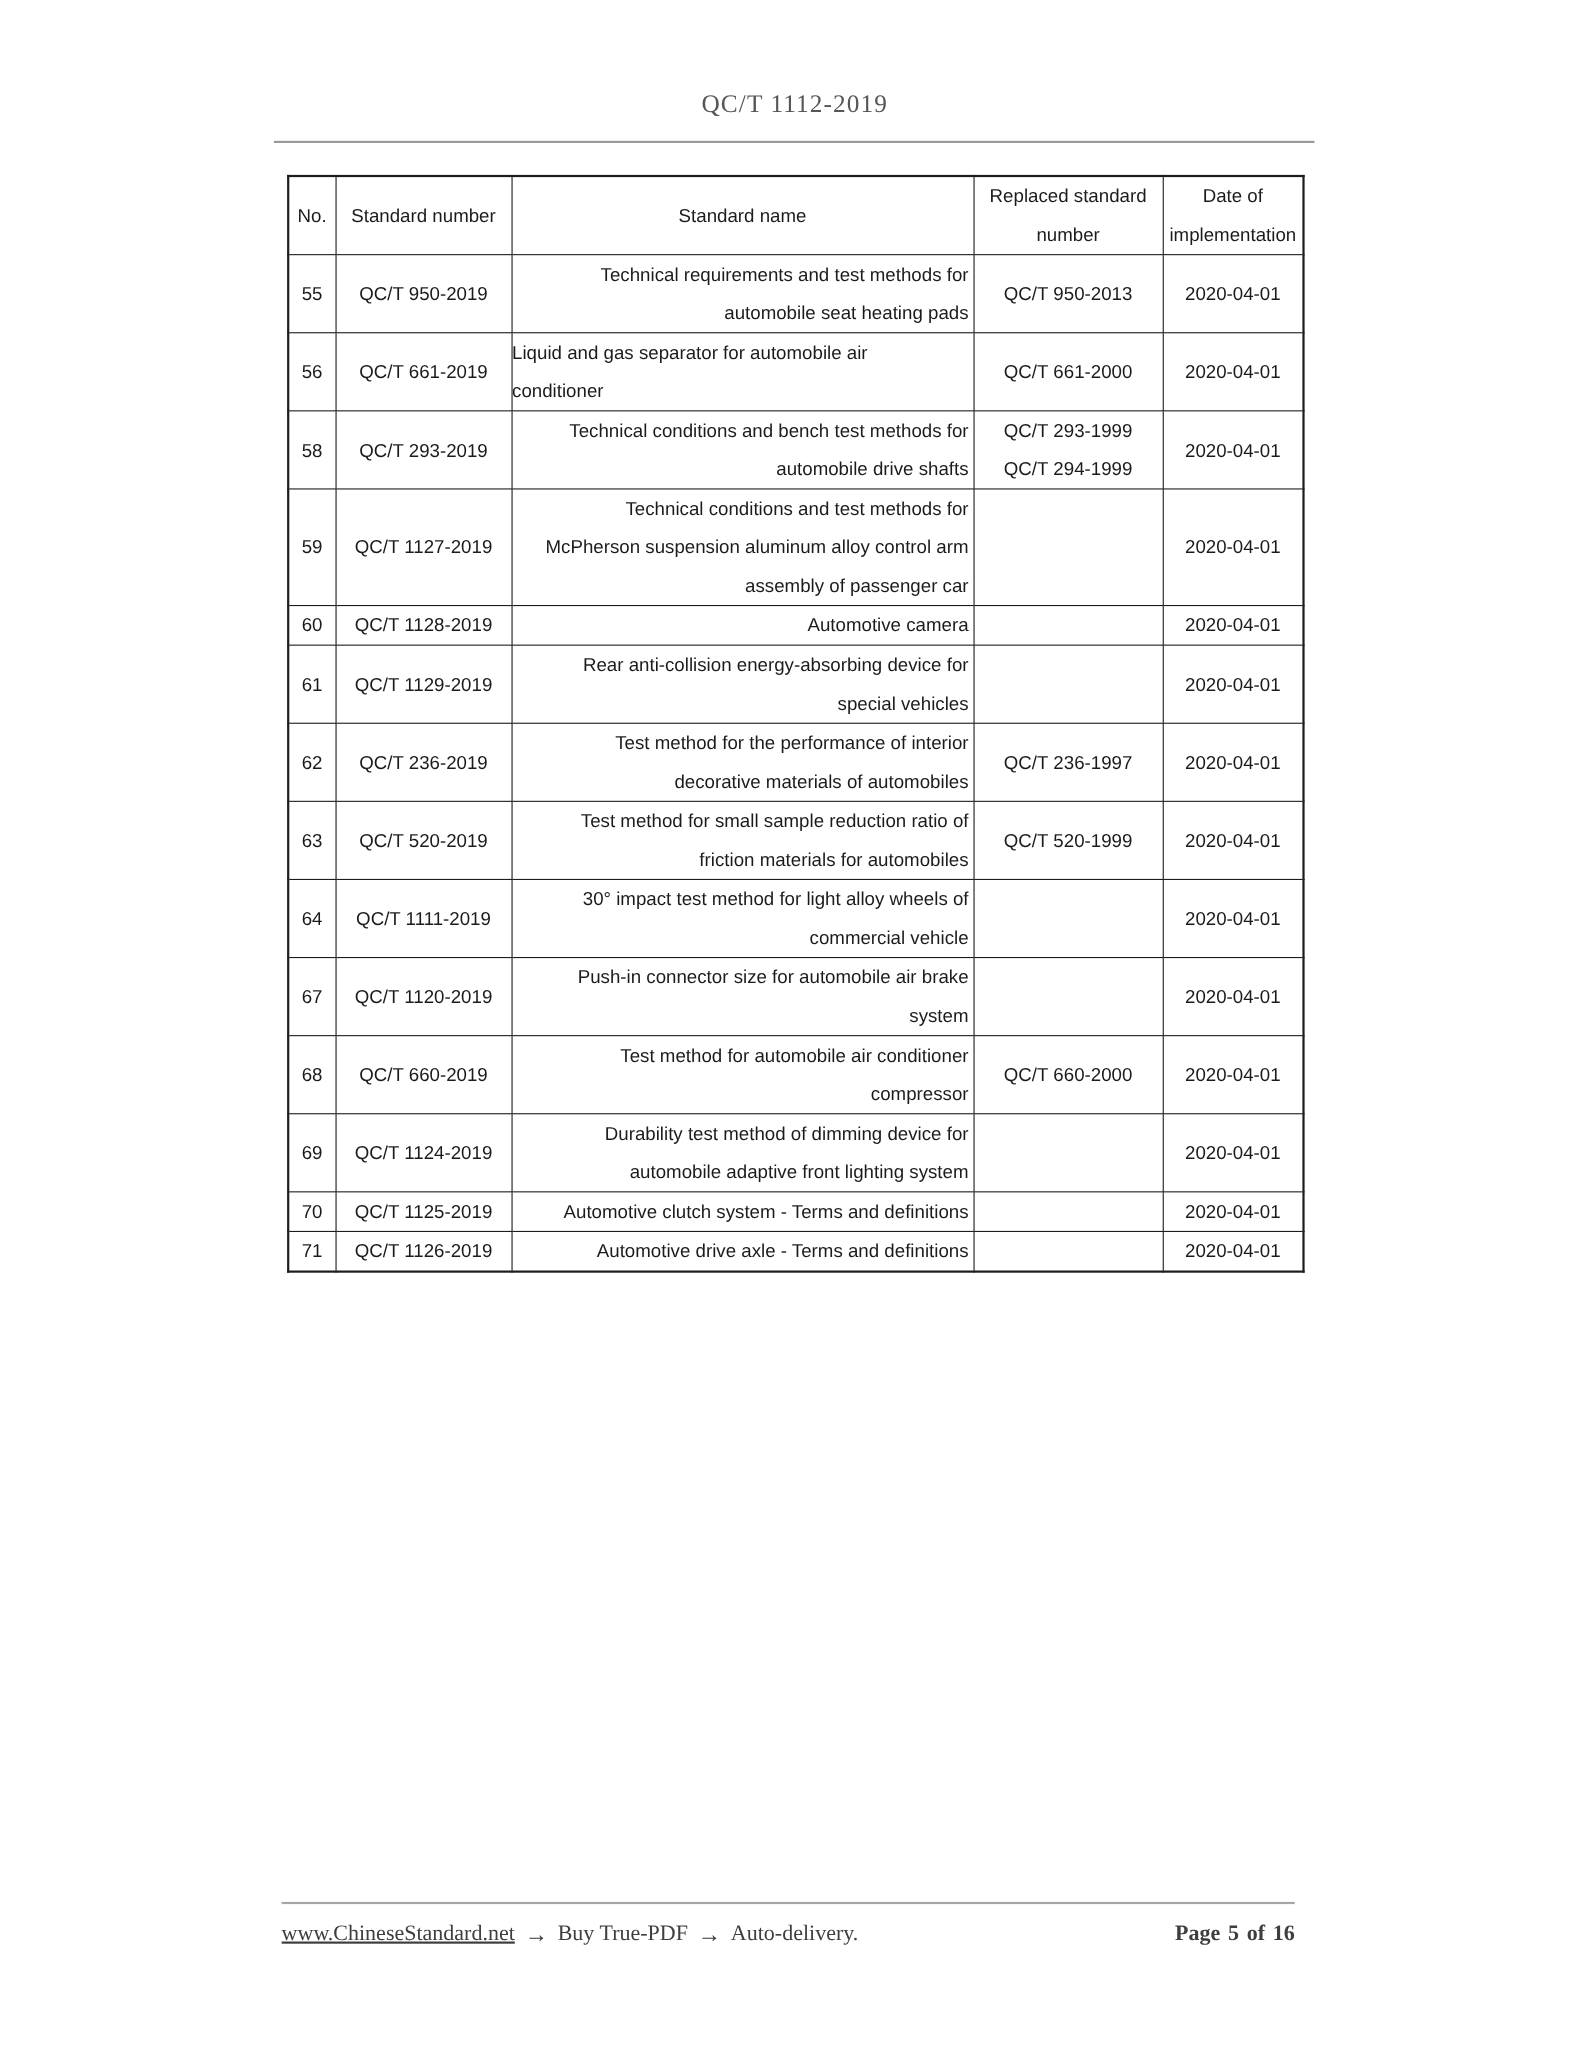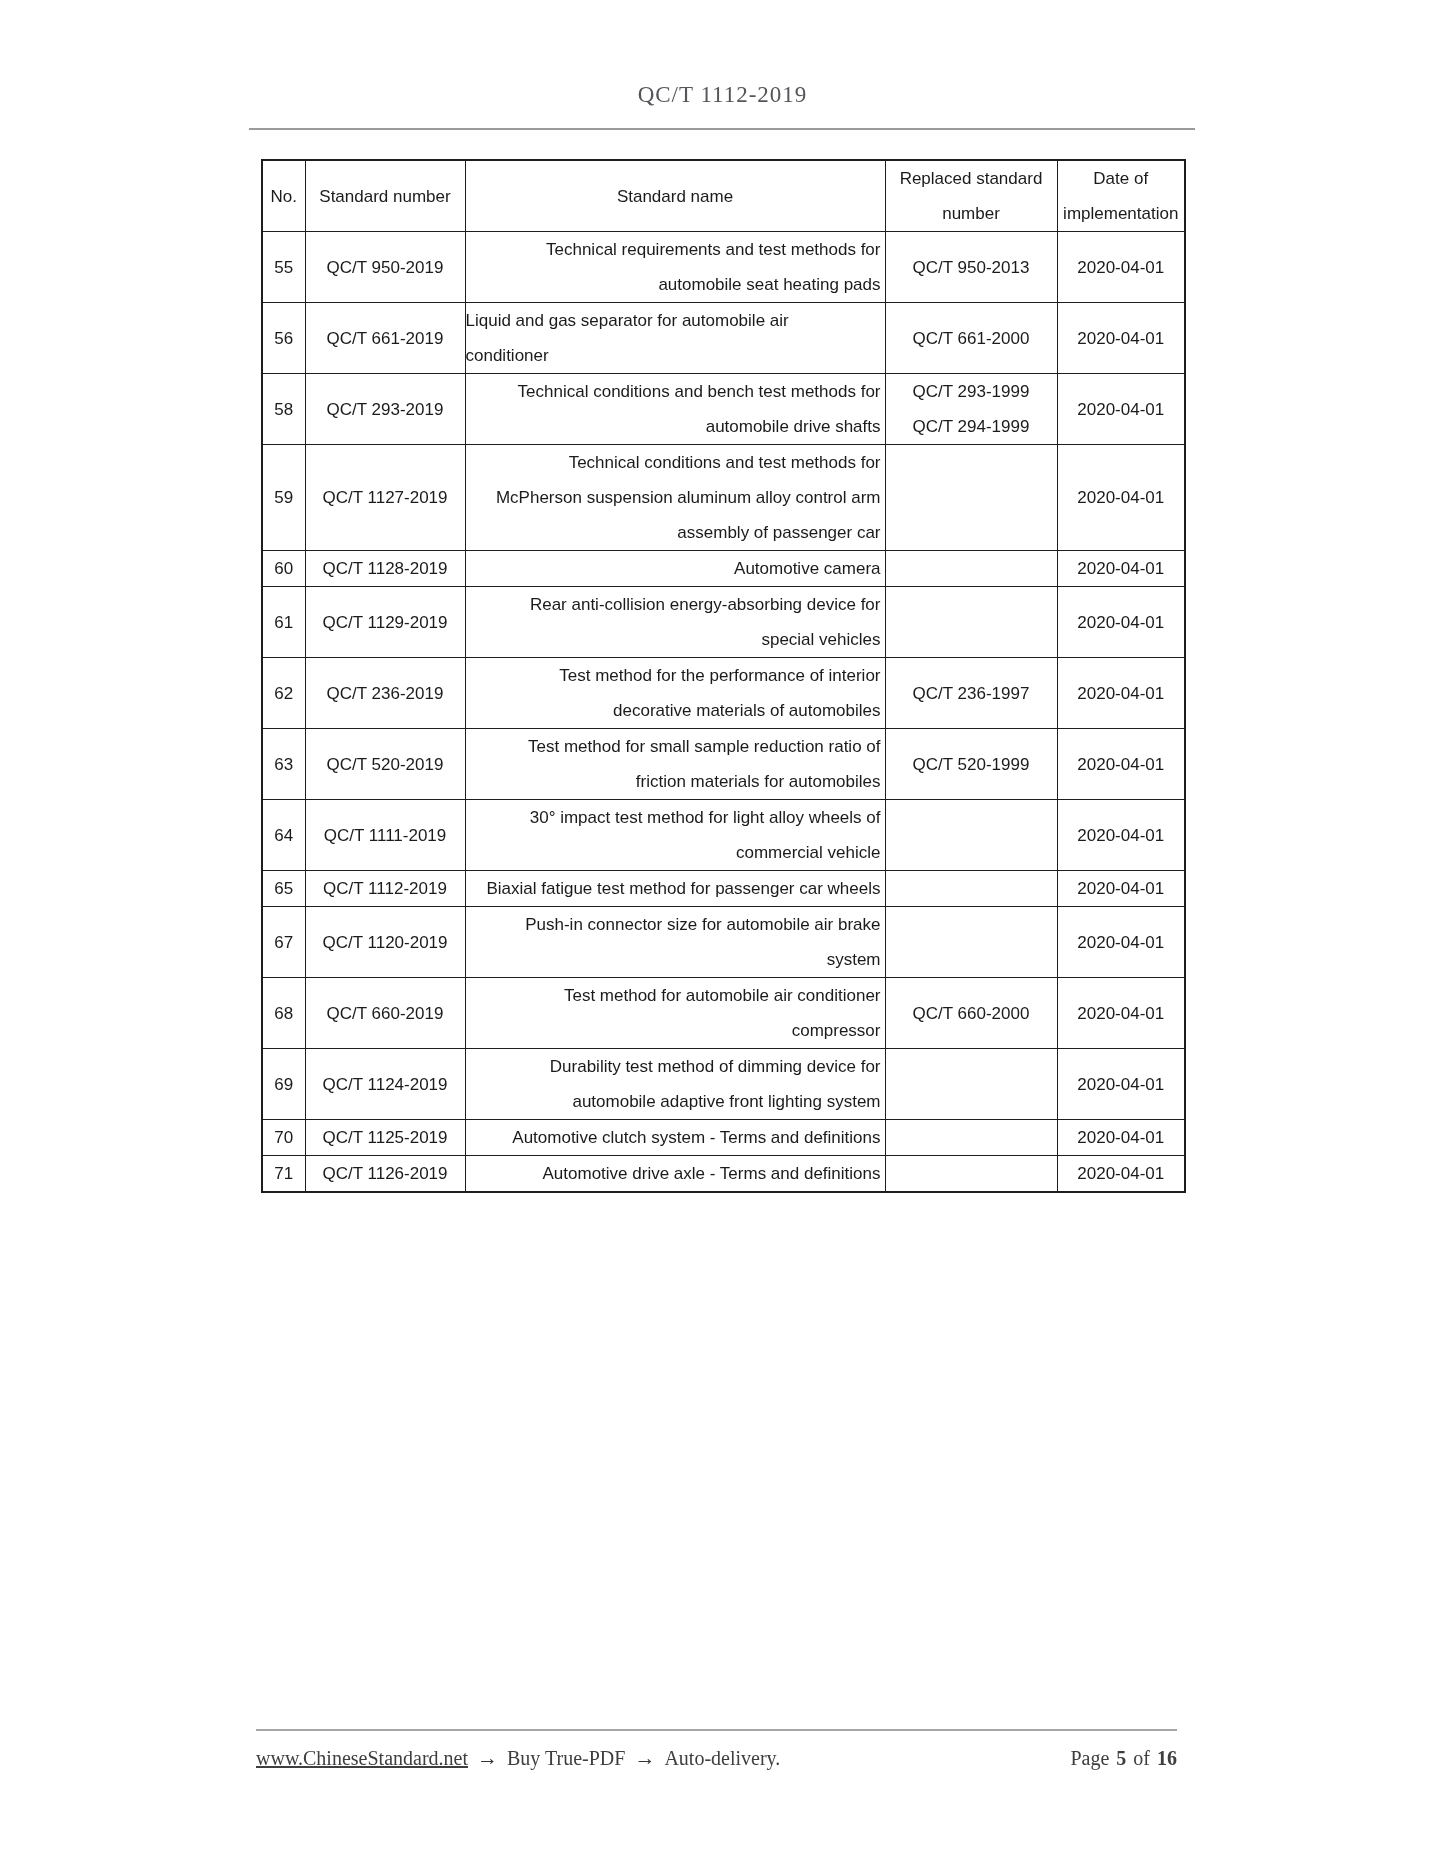--- a/index.html
+++ b/index.html
@@ -43,21 +43,21 @@
   }
   .footer {
     position: absolute; top: 1746px; left: 256px; width: 921px;
     font-family: "Liberation Serif", serif;
     font-size: 20px; color: #3e3e40;
     display: flex; align-items: center;
   }
   .site-link { text-decoration: underline; cursor: pointer; }
   .arrow { margin: 0 9px; font-weight: bold; font-size: 21px; color: #333336; }
   .page-info { margin-left: auto; }
-  .page-info > span, .page-info > b { margin-left: 7px; }
+  .page-info > span, .page-info > b { margin-left: 7px; font-weight: bold; }
   .page-info > span:first-child { margin-left: 0; }
   .page-info b { font-weight: bold; }
 </style>
 </head>
 <body>
 
 <div class="doc-title">QC/T 1112-2019</div>
 <div class="header-rule"></div>
 
 <table class="standards">
@@ -147,27 +147,20 @@
       </tr>
       <tr>
         <td class="col-no">64</td>
         <td class="col-std">QC/T 1111-2019</td>
         <td class="col-name">30° impact test method for light alloy wheels of
 commercial vehicle</td>
         <td class="col-replaced"></td>
         <td class="col-date">2020-04-01</td>
       </tr>
       <tr>
-        <td class="col-no">65</td>
-        <td class="col-std">QC/T 1112-2019</td>
-        <td class="col-name">Biaxial fatigue test method for passenger car wheels</td>
-        <td class="col-replaced"></td>
-        <td class="col-date">2020-04-01</td>
-      </tr>
-      <tr>
         <td class="col-no">67</td>
         <td class="col-std">QC/T 1120-2019</td>
         <td class="col-name">Push-in connector size for automobile air brake
 system</td>
         <td class="col-replaced"></td>
         <td class="col-date">2020-04-01</td>
       </tr>
       <tr>
         <td class="col-no">68</td>
         <td class="col-std">QC/T 660-2019</td>

